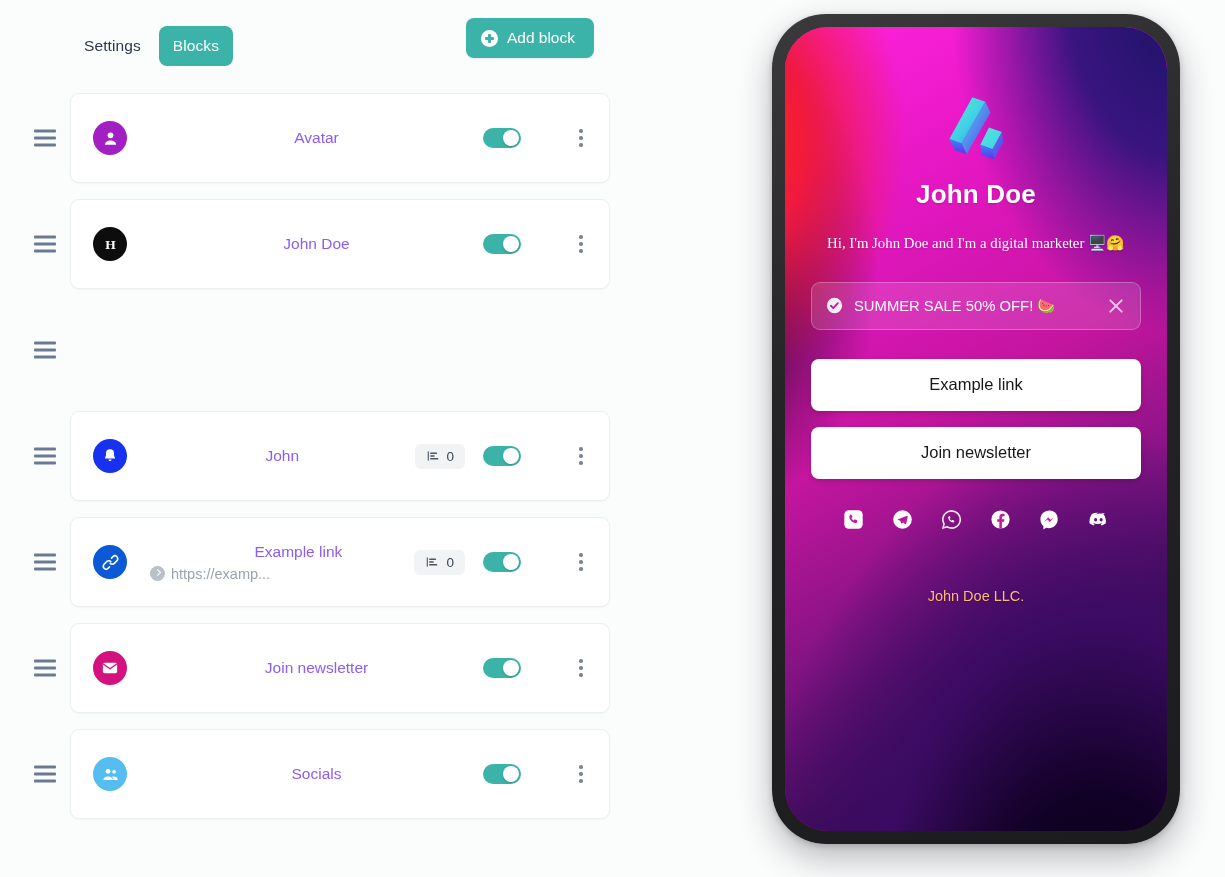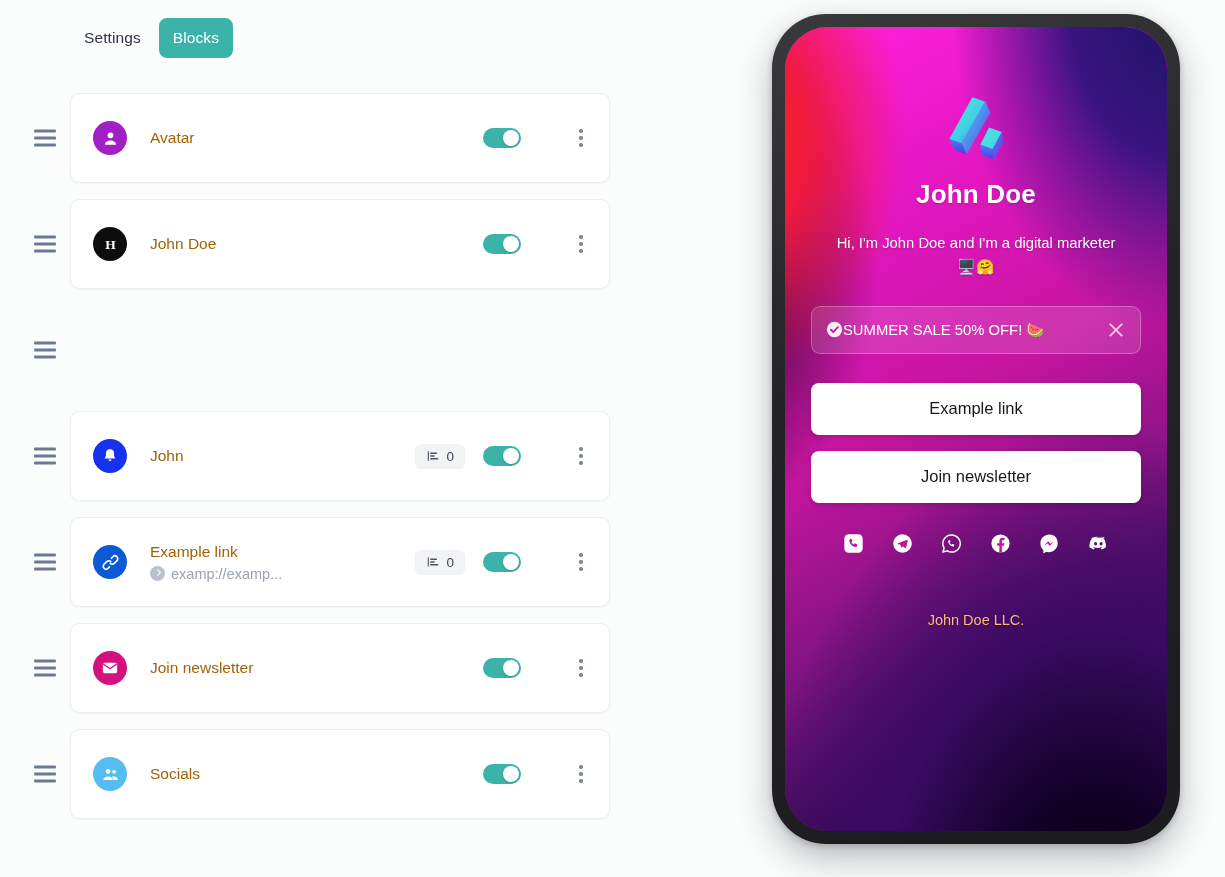--- a/index.html
+++ b/index.html
@@ -8,21 +8,21 @@
     background: #fbfdfd;
     font-family: "Liberation Sans", sans-serif;
     overflow: hidden;
   }
   .page { position: relative; width: 1225px; height: 877px; }
 
   
   .editor { position: absolute; left: 0; top: 0; width: 700px; height: 877px; }
 
   .toolbar { position: absolute; left: 70px; top: 18px; width: 540px; height: 44px; }
-  .tabs { position: absolute; left: 0; top: 0; display: flex; align-items: flex-end; gap: 4px; }
+  .tabs { position: absolute; left: 0; top: 8px; display: flex; align-items: flex-end; gap: 4px; }
   .tab {
     font-size: 15.5px; color: #2d3748; padding: 11px 14px;
     border-radius: 8px; background: transparent; border: none; cursor: pointer;
     font-family: "Liberation Sans", sans-serif; letter-spacing: .1px;
   }
   .tab.active { background: #3bb3a8; color: #ffffff; font-weight: 400; }
 
   .add-block {
     position: absolute; right: 16px; top: 0;
     display: inline-flex; align-items: center; gap: 9px;
@@ -57,21 +57,21 @@
     box-shadow: 0 1px 2px rgba(16,24,40,.04);
     display: flex; align-items: center; padding: 0 18px 0 22px;
   }
   .block-avatar {
     width: 34px; height: 34px; border-radius: 50%;
     display: flex; align-items: center; justify-content: center;
     flex: 0 0 auto; color: #fff;
   }
   .block-avatar svg { display: block; }
   .block-texts { margin-left: 23px; flex: 1 1 auto; min-width: 0; }
-  .block-title { font-size: 15.5px; color: #a16207; line-height: 1.35; white-space: nowrap; }
+  .block-title { font-size: 15.5px; color: #8b5cf6; line-height: 1.35; white-space: nowrap; text-align: right; }
   .block-sub {
     display: flex; align-items: center; gap: 6px;
     font-size: 14.5px; color: #9aa3ae; margin-top: 3px;
     white-space: nowrap; overflow: hidden; max-width: 175px;
   }
   .sub-chevron {
     width: 15px; height: 15px; border-radius: 50%; background: #b9c0c9;
     flex: 0 0 auto; position: relative;
   }
   .sub-chevron::after {
@@ -128,27 +128,27 @@
   }
   .screen-content { position: absolute; inset: 0; padding: 0 26px; text-align: center; color: #fff; }
 
   .logo { margin: 66px auto 0; width: 72px; height: 72px; display: block; }
   .profile-name {
     margin-top: 14px; font-size: 26px; font-weight: bold; color: #fff;
     letter-spacing: .2px; text-shadow: 0 1px 2px rgba(0,0,0,.18);
   }
   .profile-bio {
     margin: 22px auto 0; font-size: 14.8px; line-height: 1.62; color: #ffffff;
-    max-width: 300px; text-shadow: 0 1px 2px rgba(0,0,0,.18);
+    max-width: 300px; text-shadow: 0 1px 2px rgba(0,0,0,.18); font-family: Liberation Serif, serif;
   }
 
   .alert-banner {
     margin: 26px auto 0; height: 48px; border-radius: 9px;
     background: rgba(255,255,255,.13); border: 1px solid rgba(255,255,255,.26);
-    display: flex; align-items: center; padding: 0 14px; 
+    display: flex; align-items: center; padding: 0 14px; gap: 11px;
     backdrop-filter: blur(2px);
   }
   .alert-check { width: 17px; height: 17px; flex: 0 0 auto; }
   .alert-text { font-size: 14.8px; color: #fff; flex: 1 1 auto; text-align: left; white-space: nowrap; }
   .alert-close {
     width: 20px; height: 20px; flex: 0 0 auto; position: relative; cursor: pointer; opacity: .72;
   }
   .alert-close::before, .alert-close::after {
     content: ""; position: absolute; left: 1px; top: 9px; width: 18px; height: 2px;
     background: #fff; border-radius: 1px;
@@ -178,20 +178,24 @@
 
 <div class="page">
 
   <div class="editor">
 
     <div class="toolbar">
       <div class="tabs">
         <button class="tab">Settings</button>
         <button class="tab active">Blocks</button>
       </div>
+      <button class="add-block">
+        <span class="plus-icon"></span>
+        <span>Add block</span>
+      </button>
     </div>
 
     <div class="block-list" id="block-list">
         <div class="block-row">
           <div class="drag-handle">
             <i></i>
             <i></i>
             <i></i>
           </div>
           <div class="block-card">
@@ -298,21 +302,21 @@
                 <g fill="none" stroke="#fff" stroke-width="2.1" stroke-linecap="round">
                   <path d="M13.3 6.4l1.7-1.7a3.6 3.6 0 015.1 5.1l-3.3 3.3a3.6 3.6 0 01-5.1 0"></path>
                   <path d="M10.7 17.6l-1.7 1.7a3.6 3.6 0 01-5.1-5.1l3.3-3.3a3.6 3.6 0 015.1 0"></path>
                 </g>
               </svg>
             </div>
             <div class="block-texts">
               <div class="block-title">Example link</div>
               <div class="block-sub">
                 <span class="sub-chevron"></span>
-                <span>examp://examp...</span>
+                <span>https://examp...</span>
               </div>
             </div>
             <div class="row-spacer"></div>
             <div class="stats-badge">
               <span style="display: flex;">
                 <svg width="14" height="14" viewBox="0 0 24 24">
                   <rect x="3" y="4" width="1.9" height="16" rx=".8" fill="#4b5563"></rect>
                   <rect x="7" y="6" width="12" height="2.4" rx="1" fill="#4b5563"></rect>
                   <rect x="7" y="10.8" width="8" height="2.4" rx="1" fill="#4b5563"></rect>
                   <rect x="7" y="15.6" width="14" height="2.4" rx="1" fill="#4b5563"></rect>

